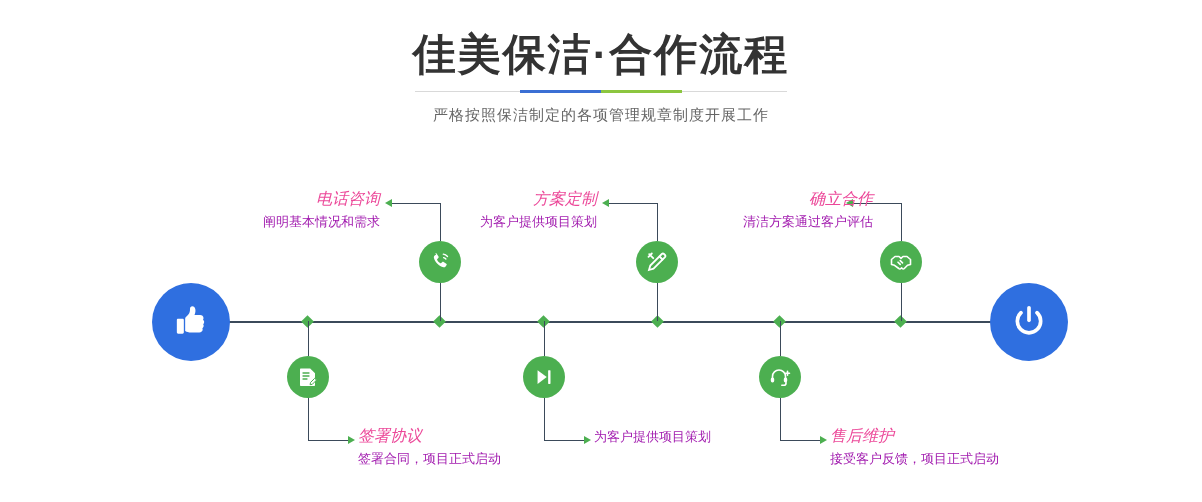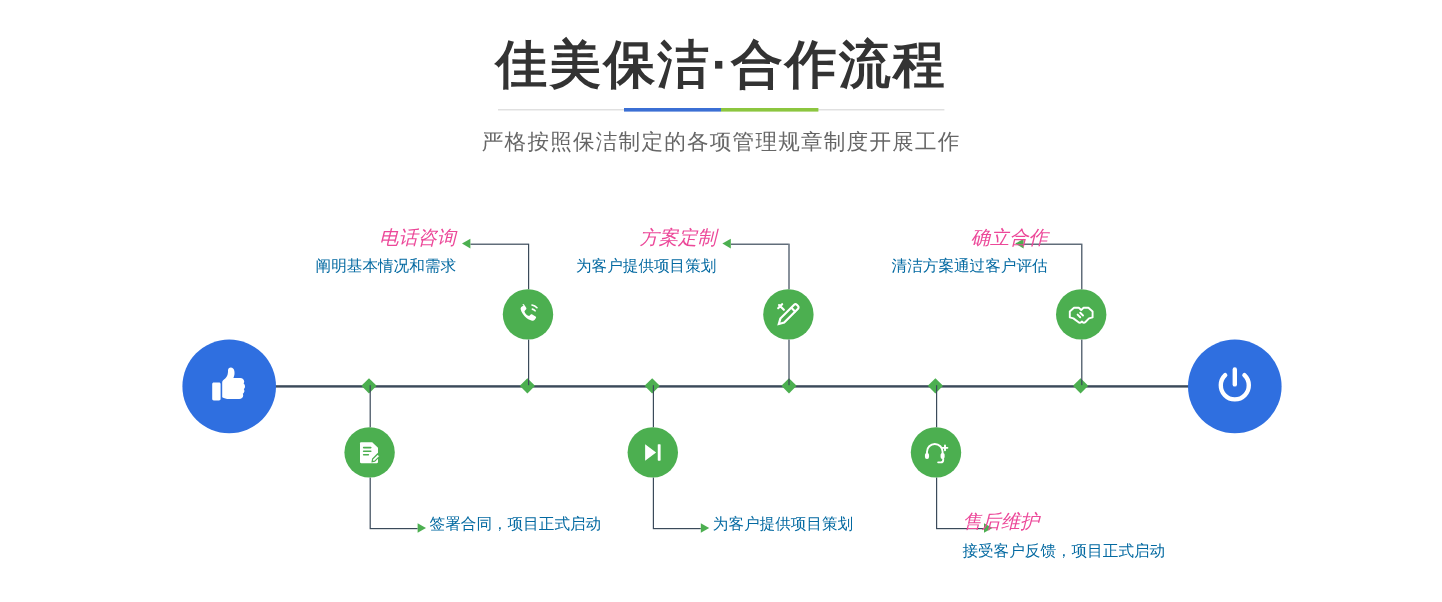--- a/index.html
+++ b/index.html
@@ -23,21 +23,21 @@
   .rule{
     position:absolute;left:50%;transform:translateX(-50%);
     top:5px;width:372px;height:1px;background:#d9d9d9;
   }
   .rule-accent{
     position:absolute;left:50%;transform:translateX(-50%);
     top:4px;width:162px;height:3px;
     background:linear-gradient(to right,#3b6fd4 0%,#3b6fd4 50%,#8cc63f 50%,#8cc63f 100%);
   }
   .subtitle{
-    margin-top:8px;font-size:18px;color:#666;letter-spacing:1px;
+    margin-top:8px;font-size:15px;color:#666;letter-spacing:1px;
   }
 
   
   .axis{
     position:absolute;left:190px;top:321px;width:840px;height:2px;background:#3b4a5a;
   }
   .endcap{
     position:absolute;border-radius:50%;background:#2f6fe0;
     display:flex;align-items:center;justify-content:center;color:#fff;
   }
@@ -55,21 +55,21 @@
 
   .circle{
     position:absolute;width:42px;height:42px;border-radius:50%;
     background:#4caf50;display:flex;align-items:center;justify-content:center;
     color:#fff;
   }
   .circle svg{display:block;}
 
   .lbl{position:absolute;white-space:nowrap;}
   .lbl .t{font-size:16px;color:#ec4899;line-height:22px;font-style:italic;}
-  .lbl .d{font-size:13px;color:#0369a1;line-height:20px;margin-top:2px;}
+  .lbl .d{font-size:13px;color:#a21caf;line-height:20px;margin-top:2px;}
 
   .arrow{
     position:absolute;width:0;height:0;
     border-top:4px solid transparent;border-bottom:4px solid transparent;
   }
   .arrow.r{border-left:7px solid #4caf50;}
   .arrow.l{border-right:7px solid #4caf50;}
 </style>
 </head>
 <body>
@@ -135,20 +135,21 @@
         <path d="M7 8h6M7 11h6M7 14h4" stroke="#4caf50" stroke-width="1.3" stroke-linecap="round"></path>
         <path d="M14.5 17.5l4.2-4.2 1.8 1.8-4.2 4.2-2.2.4z" fill="#ffffff" stroke="#4caf50" stroke-width="1"></path>
       </svg>
     </span>
   </div>
   <div class="vline" style="left:308px;top:321px;height:35px;"></div>
   <div class="vline" style="left:308px;top:398px;height:42px;"></div>
   <div class="hline" style="left:308px;top:440px;width:40px;"></div>
   <div class="arrow r" style="left:348px;top:436px;"></div>
   <div class="lbl" style="left:358px;top:425px;">
+    <div class="t">签署协议</div>
     <div class="d">签署合同，项目正式启动</div>
   </div>
 
   <div class="circle" style="left:636px;top:241px;">
     <span>
       <svg width="24" height="24" viewBox="0 0 24 24" fill="none" stroke="#ffffff" stroke-width="1.8" stroke-linecap="round">
         <path d="M4 20l4.5-1.3L20 7.2c.6-.6.6-1.6 0-2.2l-1-1c-.6-.6-1.6-.6-2.2 0L5.3 15.5 4 20z"></path>
         <path d="M14.5 6.5l3 3"></path>
         <path d="M4.2 4.2l4 4M6.8 3.5L5.3 5M3.5 6.8L5 5.3"></path>
       </svg>
@@ -204,18 +205,18 @@
         <rect x="15.8" y="12.4" width="3.4" height="5" rx="1.6" fill="#ffffff" stroke="none"></rect>
         <path d="M18 17.5v.8a2 2 0 0 1-2 2h-2.2"></path>
         <path d="M19.5 6.2v4M17.5 8.2h4"></path>
       </svg>
     </span>
   </div>
   <div class="vline" style="left:780px;top:321px;height:35px;"></div>
   <div class="vline" style="left:780px;top:398px;height:42px;"></div>
   <div class="hline" style="left:780px;top:440px;width:40px;"></div>
   <div class="arrow r" style="left:820px;top:436px;"></div>
-  <div class="lbl" style="left:802px;top:425px;">
+  <div class="lbl" style="left:830px;top:425px;">
     <div class="t">售后维护</div>
     <div class="d">接受客户反馈，项目正式启动</div>
   </div>
 
 </div>
 
 </body></html>

